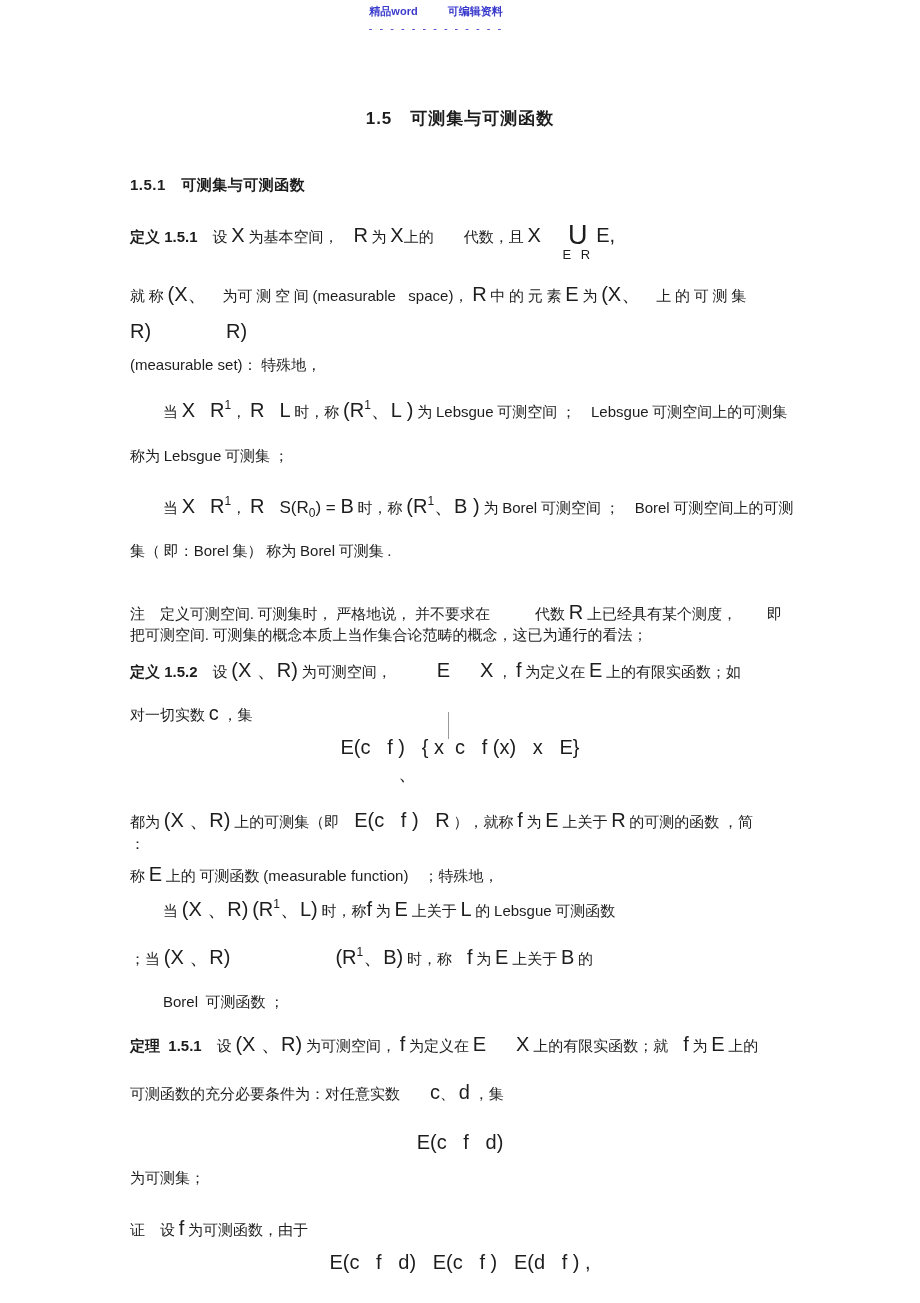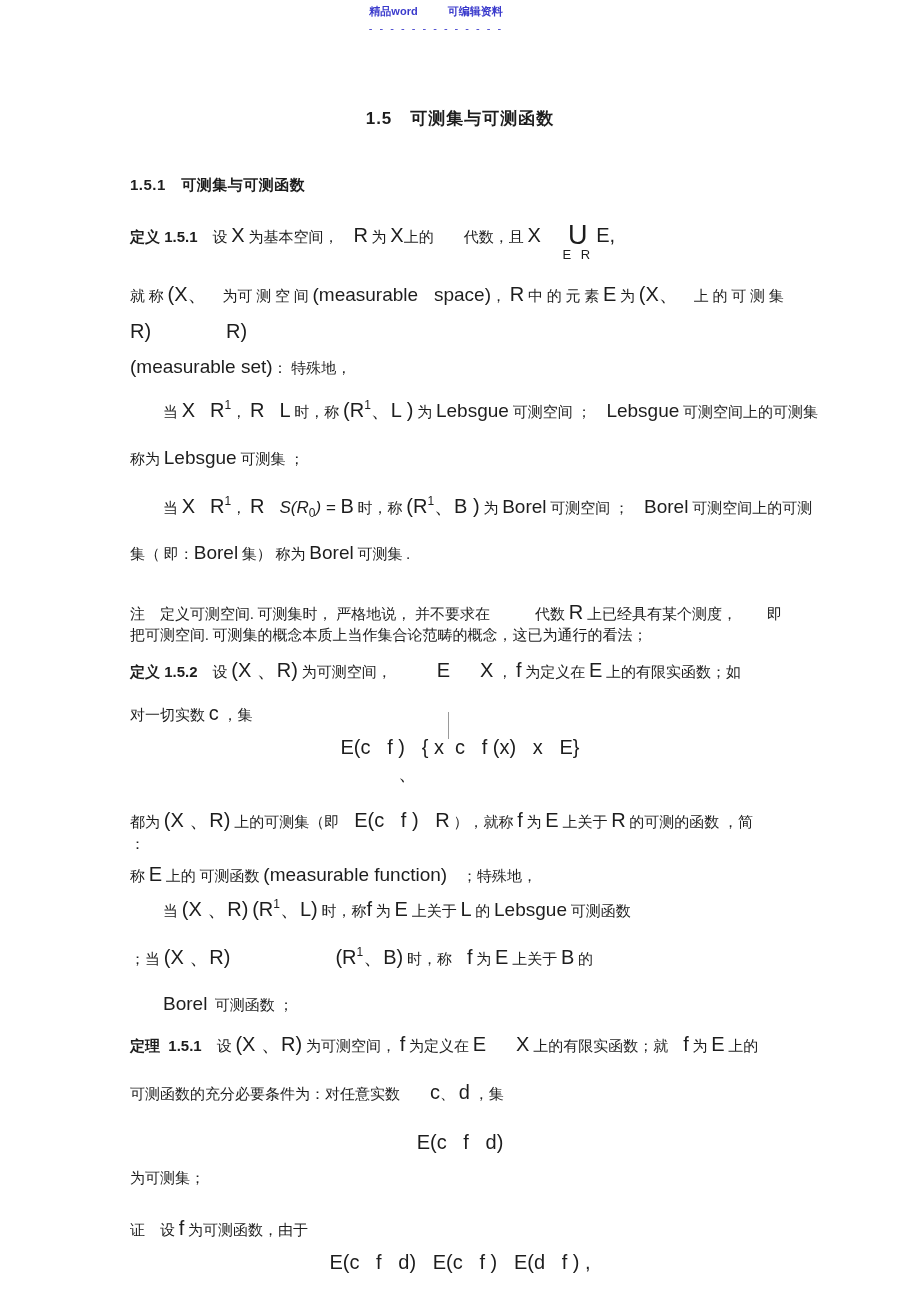--- a/index.html
+++ b/index.html
@@ -1,22 +1,22 @@
 <!DOCTYPE html>
 <html><head>
 <meta charset="utf-8">
 <style>
   html,body{margin:0;padding:0;background:#ffffff;}
   .page{position:relative;width:920px;height:1303px;background:#ffffff;color:#1d1d1d;overflow:hidden;border-radius:23px;}
   .line{position:absolute;white-space:pre;line-height:1.35;}
   .line.center{left:0;right:0;text-align:center;}
   .cn{font-family:"Liberation Serif",serif;font-size:15px;}
   .cnb{font-family:"Liberation Sans",sans-serif;font-size:15px;font-weight:bold;}
-  .en{font-family:"Liberation Sans",sans-serif;font-size:19px;}
-  .v17{font-family:"Liberation Sans",sans-serif;font-size:17px;font-style:italic;}
+  .en{font-family:"Liberation Sans",sans-serif;font-size:15px;}
+  .v17{font-family:"Liberation Sans",sans-serif;font-size:17px;}
   .var{font-family:"Liberation Sans",sans-serif;font-size:20px;}
   .sup{font-family:"Liberation Sans",sans-serif;font-size:12px;vertical-align:8px;}
   .sub{font-family:"Liberation Sans",sans-serif;font-size:12px;vertical-align:-4px;}
   .bigcup{display:inline-block;vertical-align:-17px;text-align:center;margin:0 3px;}
   .bigcup .u{display:block;font-family:"Liberation Sans",sans-serif;font-size:27px;line-height:0.95;font-weight:500;}
   .bigcup .usubs{display:block;font-family:"Liberation Sans",sans-serif;font-size:13px;line-height:1;letter-spacing:3px;margin-top:-1px;}
   .vline{position:absolute;width:1px;background:#9a9a9a;}
   .line[data-name="doc-title"] span{font-size:17px;letter-spacing:1px;}
   .line[data-name="section-heading"] span{letter-spacing:0.5px;}
   .header{position:absolute;top:4px;left:338px;width:196px;text-align:center;}

